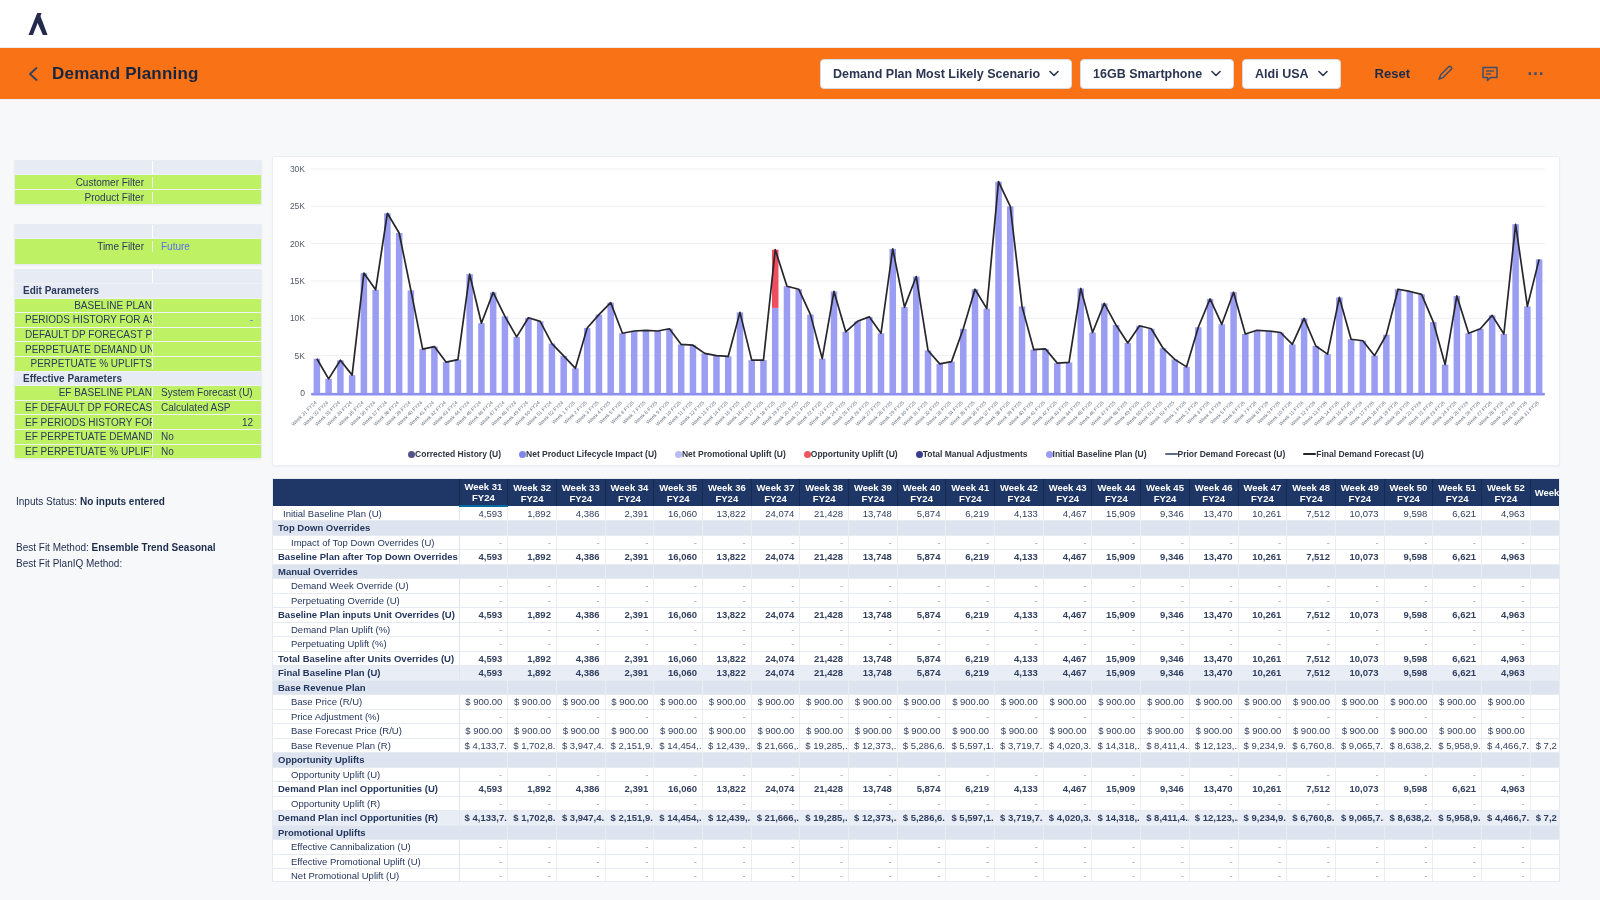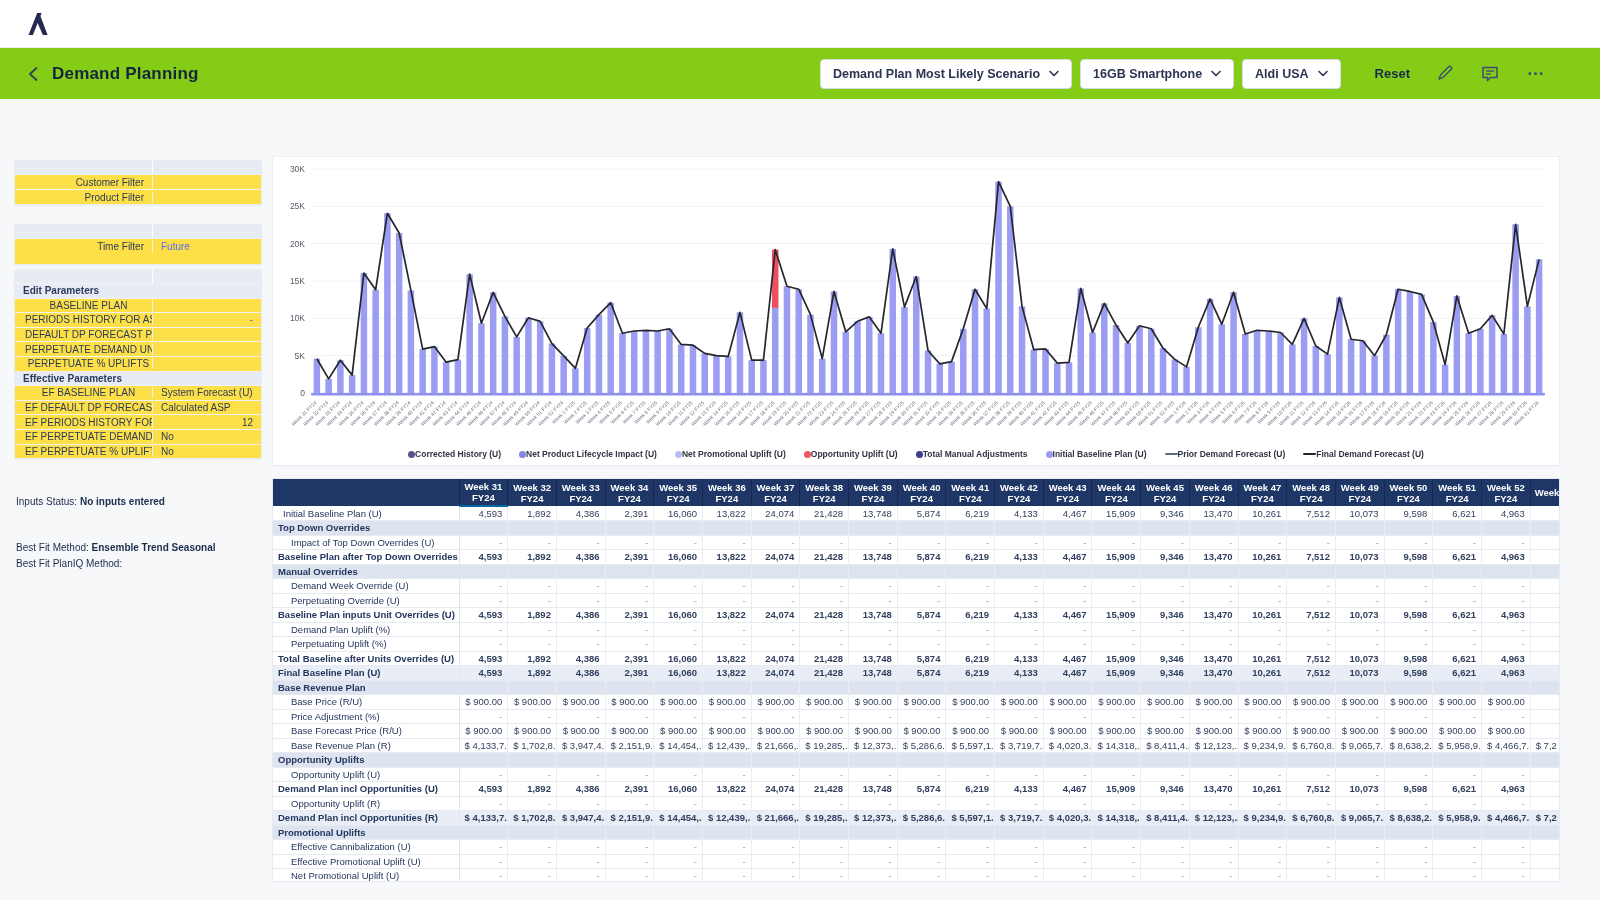--- a/index.html
+++ b/index.html
@@ -1,40 +1,40 @@
 <!DOCTYPE html>
 <html><head>
 <meta charset="utf-8">
 <style>
   * { margin:0; padding:0; box-sizing:border-box; }
   html,body { width:1600px; height:900px; overflow:hidden; font-family:"Liberation Sans", sans-serif; background:#f7f8fa; }
   .topbar { position:absolute; left:0; top:0; width:1600px; height:48px; background:#fff; border-bottom:1px solid #ececef; }
   .logo { position:absolute; left:24px; top:11px; width:26px; height:26px; cursor:pointer; }
-  .navbar { position:absolute; left:0; top:48px; width:1600px; height:52px; background:#84cc16; border-bottom:1px solid #eef0f3; display:flex; align-items:center; padding:0 52px 0 22px; }
+  .navbar { position:absolute; left:0; top:48px; width:1600px; height:52px; background:#f97316; border-bottom:1px solid #eef0f3; display:flex; align-items:center; padding:0 52px 0 22px; }
   .backbtn { width:22px; height:22px; display:flex; align-items:center; justify-content:center; cursor:pointer; color:#33415e; }
   .page-title { font-size:17px; font-weight:bold; color:#16253f; margin-left:8px; letter-spacing:.2px; }
   .nav-spacer { flex:1; }
   .selector { height:30px; border:1px solid #d5dae3; border-radius:4px; background:#fff; display:flex; align-items:center; gap:9px; padding:0 12px; font-size:12.5px; font-weight:600; color:#2b3550; margin-left:8px; cursor:pointer; white-space:nowrap; }
   .reset { font-size:13px; font-weight:600; color:#1a2b4a; margin-left:34px; cursor:pointer; }
   .iconbtn { margin-left:22px; width:24px; height:24px; display:flex; align-items:center; justify-content:center; cursor:pointer; color:#3c4d6f; }
   .dots { font-size:17px; font-weight:bold; color:#3c4d6f; letter-spacing:1px; }
 
   
-  .scard { position:absolute; left:14px; width:248px; background:#fde047; border:1px solid #e9ecf2; border-radius:2px; font-size:10px; color:#2b3a5c; box-shadow:0 1px 2px rgba(20,30,60,.04); overflow:hidden; }
+  .scard { position:absolute; left:14px; width:248px; background:#bef264; border:1px solid #e9ecf2; border-radius:2px; font-size:10px; color:#2b3a5c; box-shadow:0 1px 2px rgba(20,30,60,.04); overflow:hidden; }
   .strip { height:13px; display:flex; }
   .strip .s1 { width:138px; background:#e7ecf4; border-right:1px solid #fff; }
   .strip .s2 { flex:1; background:#e7ecf4; }
   .srow { display:flex; height:15px; align-items:center; border-top:1px solid #f0f2f6; }
   .srow .lbl { width:138px; text-align:right; padding-right:8px; border-right:1px solid #eef1f5; white-space:nowrap; overflow:hidden; }
   .srow .val { flex:1; padding:0 8px; white-space:nowrap; overflow:hidden; cursor:pointer; }
   .accent { color:#5b6cf0; }
   .vright { text-align:right; }
   .p-sect { height:14.6px; background:#e7ecf4; font-weight:bold; display:flex; align-items:center; padding-left:8px; border-top:1px solid #f0f2f6; }
   .prow { display:flex; height:14.6px; align-items:center; border-top:1px solid #f0f2f6; }
-  .prow .lbl { width:138px; text-align:center; padding-left:10px; border-right:1px solid #eef1f5; white-space:nowrap; overflow:hidden; }
+  .prow .lbl { width:138px; text-align:right; padding-left:10px; border-right:1px solid #eef1f5; white-space:nowrap; overflow:hidden; }
   .prow .val { flex:1; padding:0 8px; white-space:nowrap; overflow:hidden; cursor:pointer; }
   .side-note { position:absolute; left:16px; font-size:10px; color:#1c2c4c; }
   .side-note b { font-weight:bold; }
 
   
   .chart-panel { position:absolute; left:272px; top:156px; width:1288px; height:310px; background:#fff; border:1px solid #eceef3; border-radius:2px; box-shadow:0 1px 2px rgba(20,30,60,.04); }
   .legend { position:absolute; left:0; bottom:6px; width:100%; display:flex; justify-content:center; gap:18px; font-size:8.5px; font-weight:600; color:#2f3440; }
   .legend .li { display:flex; align-items:center; }
   .legend .dot { width:7px; height:7px; border-radius:50%; display:inline-block; }
   .legend .ln { width:13px; height:2.2px; display:inline-block; border-radius:1px; }

